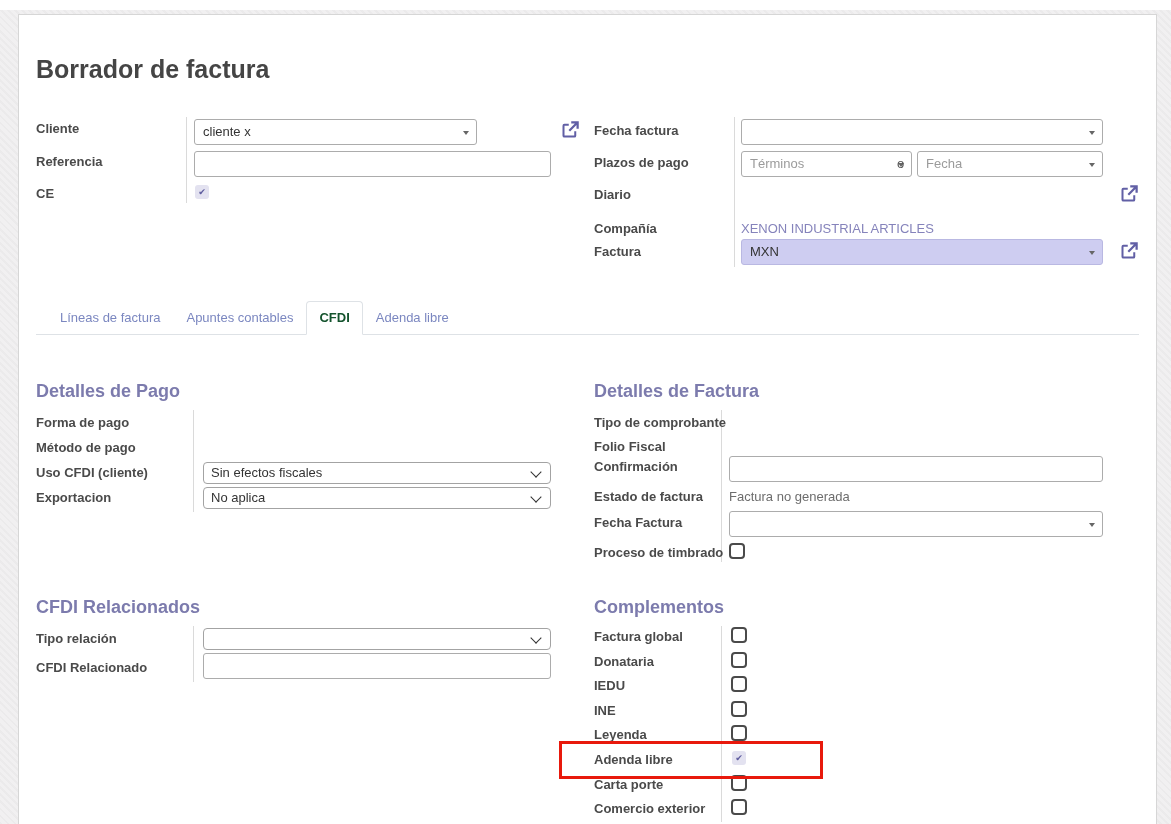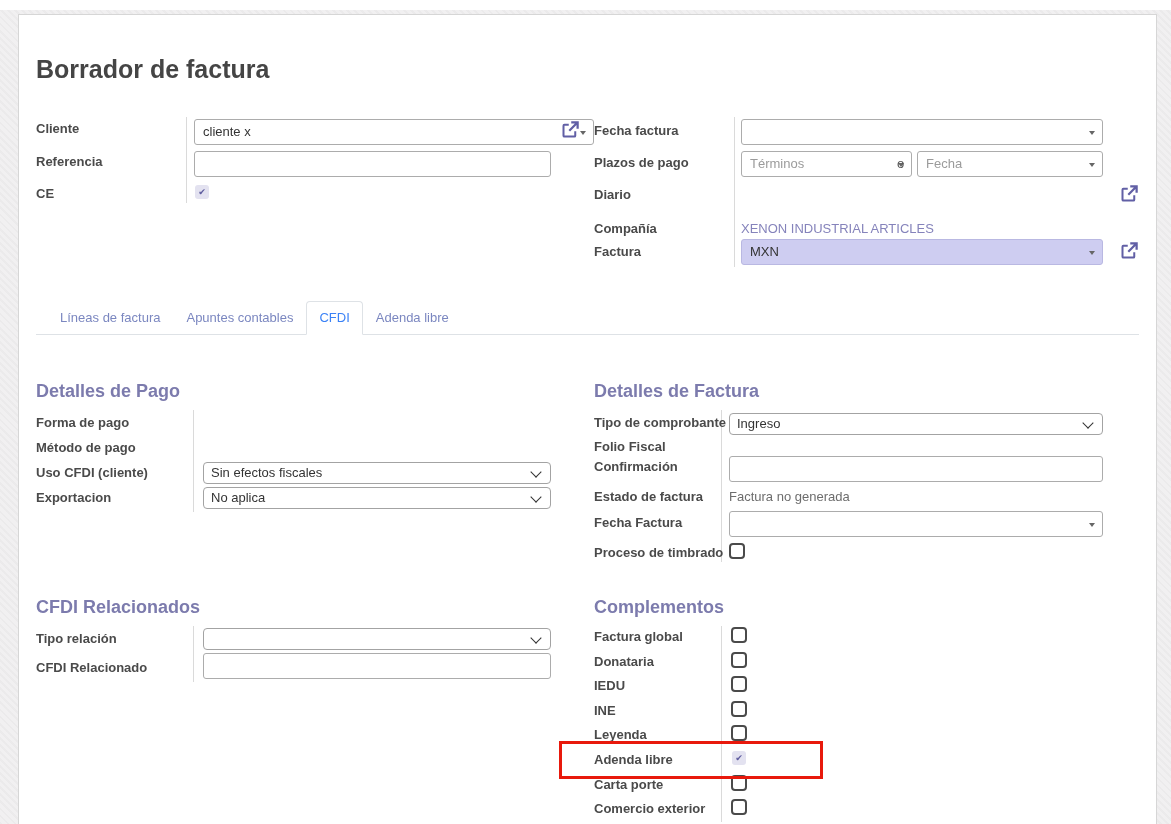--- a/index.html
+++ b/index.html
@@ -42,38 +42,38 @@
       text-align:center;font-size:9px;color:#5e5c9e;}
   .placeholder{color:#9b9b9b;}
   .ortext{position:absolute;font-size:13px;color:#555;}
   .sec-title{position:absolute;font-size:18px;font-weight:bold;color:#7c7bad;white-space:nowrap;}
   .link-text{position:absolute;font-size:13px;color:#8583bb;white-space:nowrap;cursor:pointer;}
   .ro-text{position:absolute;font-size:13px;color:#6d6d6d;white-space:nowrap;}
   .tabs{position:absolute;left:17px;right:17px;top:286px;height:33px;border-bottom:1px solid #dee2e6;
       display:flex;align-items:flex-end;padding-left:11px;box-sizing:content-box;}
   .tab{font-size:13px;color:#7b87c0;padding:0 12px;line-height:31px;height:32px;
       border:1px solid transparent;margin-bottom:-1px;white-space:nowrap;cursor:pointer;background:transparent;}
-  .tab.active{color:#3b82f6;background:#fff;border-color:#dee2e6 #dee2e6 #ffffff #dee2e6;border-radius:4px 4px 0 0;font-weight:normal;}
+  .tab.active{color:#14532d;background:#fff;border-color:#dee2e6 #dee2e6 #ffffff #dee2e6;border-radius:4px 4px 0 0;font-weight:bold;}
   .elink{position:absolute;width:20px;height:20px;cursor:pointer;}
   .elink svg{display:block;}
   .annotation{position:absolute;border:3px solid #e8190c;background:transparent;z-index:6;pointer-events:none;}
 </style>
 </head>
 <body>
 
 <div class="bg"></div>
 
 <div id="sheet">
 
   <div class="page-title">Borrador de factura</div>
 
   <div class="vline" style="left:167px;top:102px;height:86px"></div>
 
   <div class="label" style="left:17px;top:106px">Cliente</div>
-  <div class="m2o" style="left:175px;top:104px;width:400px">
+  <div class="m2o" style="left:175px;top:104px;width:283px">
     <span>cliente x</span>
     <span class="caret"></span>
   </div>
   <div class="elink" style="left:541px;top:105px">
     <svg width="20" height="20" viewBox="0 0 16 16" fill="#615fa5">
       <path d="M2 4.5A1.5 1.5 0 0 1 3.5 3H7v1.6H3.6v7.8h7.8V9H13v3.5a1.5 1.5 0 0 1-1.5 1.5h-8A1.5 1.5 0 0 1 2 12.5z"></path>
       <path d="M9 1h6v6h-1.8V4.07L8.06 9.2 6.8 7.94l5.1-5.14H9z"></path>
     </svg>
   </div>
 
@@ -148,24 +148,20 @@
   <div class="label" style="left:17px;top:475px">Exportacion</div>
   <div class="fselect" style="left:184px;top:472px;width:348px">
     <span>No aplica</span>
     <span class="chev"></span>
   </div>
 
   <div class="sec-title" style="left:575px;top:366px">Detalles de Factura</div>
   <div class="vline" style="left:702px;top:395px;height:152px"></div>
 
   <div class="label" style="left:575px;top:400px">Tipo de comprobante</div>
-  <div class="fselect" style="left:710px;top:398px;width:374px">
-    <span>Ingreso</span>
-    <span class="chev"></span>
-  </div>
 
   <div class="label" style="left:575px;top:424px">Folio Fiscal</div>
 
   <div class="label" style="left:575px;top:444px">Confirmación</div>
   <input class="tinput" style="left: 710px; top: 441px; width: 374px;" value="">
 
   <div class="label" style="left:575px;top:474px">Estado de factura</div>
   <div class="ro-text" style="left:710px;top:474px">Factura no generada</div>
 
   <div class="label" style="left:575px;top:500px">Fecha Factura</div>

